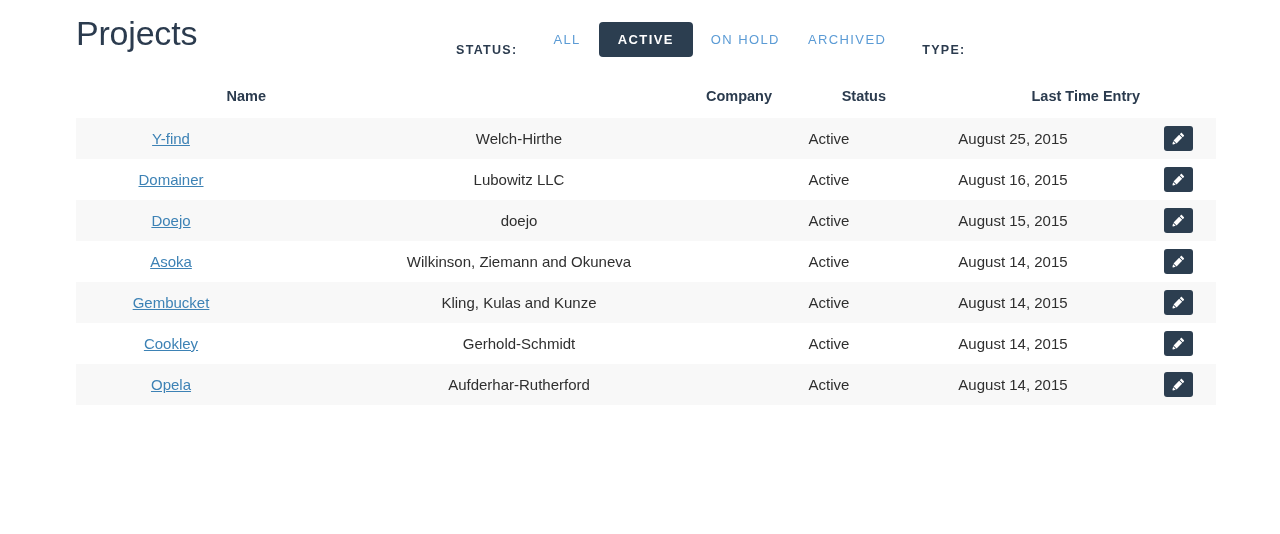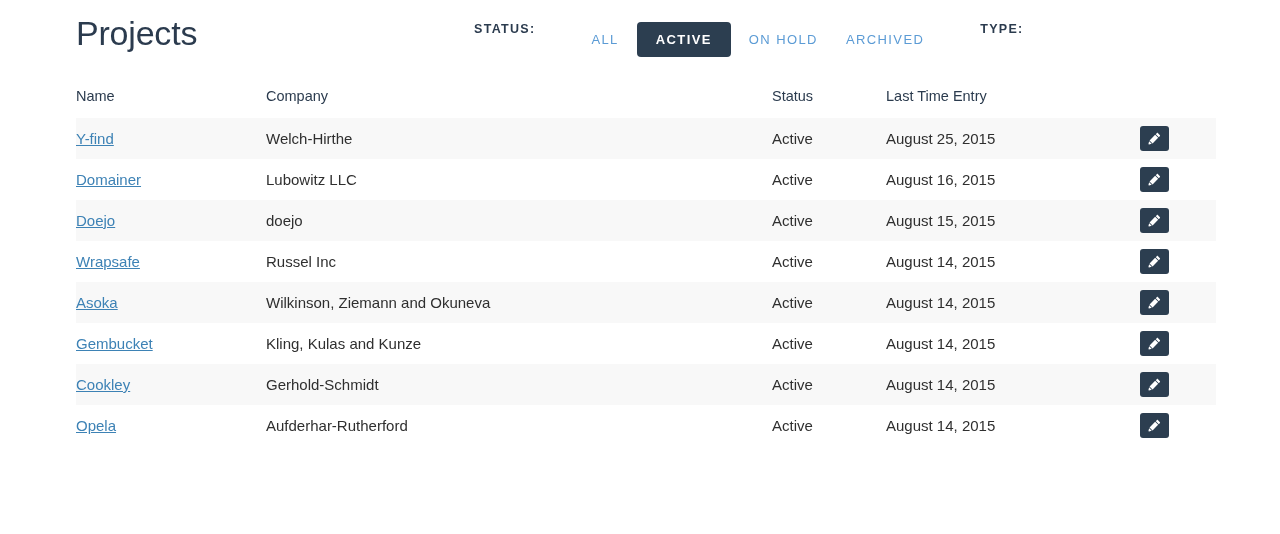--- a/index.html
+++ b/index.html
@@ -36,26 +36,25 @@
     font-size: 34px;
     font-weight: 400;
     color: #2b3b4e;
     letter-spacing: -0.2px;
     line-height: 44px;
     white-space: nowrap;
   }
 
   .filters {
     position: absolute;
-    left: 474px;
+    left: 456px;
     top: 22px;
     height: 35px;
     display: flex;
-    align-items: flex-start;
-    gap: 20px;
+    align-items: flex-end;
   }
 
   .filter-label {
     font-size: 12.5px;
     font-weight: bold;
     color: #2b3b4e;
     letter-spacing: 1.3px;
     text-transform: uppercase;
     white-space: nowrap;
     margin-right: 22px;
@@ -102,38 +101,39 @@
     width: 1140px;
   }
 
   table.projects {
     width: 1140px;
     border-collapse: collapse;
     table-layout: fixed;
   }
 
   table.projects th {
-    text-align: left;
+    text-align: right;
     font-size: 14.5px;
-    font-weight: normal;
+    font-weight: bold;
     color: #2b3b4e;
     padding: 0 0 14px 0;
     vertical-align: bottom;
     white-space: nowrap;
   }
 
   table.projects td {
     font-size: 15px;
     color: #2f2f2f;
     height: 41px;
     padding: 0;
     vertical-align: middle;
     white-space: nowrap;
     overflow: hidden;
     text-overflow: ellipsis;
+    text-align: center;
   }
 
   table.projects tbody tr:nth-child(odd) { background: #f8f8f8; }
   table.projects tbody tr:nth-child(even) { background: #ffffff; }
 
   col.c-name    { width: 190px; }
   col.c-company { width: 506px; }
   col.c-status  { width: 114px; }
   col.c-date    { width: 254px; }
   col.c-action  { width: 76px; }
@@ -240,35 +240,20 @@
                 <span>
                   <svg width="13" height="13" viewBox="0 0 16 16" aria-hidden="true">
                     <path d="M12.1 1.3c-.3-.3-.8-.3-1.1 0L9.6 2.7l3.7 3.7 1.4-1.4c.3-.3.3-.8 0-1.1l-2.6-2.6z" fill="#ffffff"></path>
                     <path d="M8.8 3.5L1.9 10.4l3.7 3.7 6.9-6.9-3.7-3.7z" fill="#ffffff"></path>
                     <path d="M1.4 11.3L.6 14.6c-.1.4.3.8.7.7l3.3-.8-3.2-3.2z" fill="#ffffff"></path>
                   </svg>
                 </span>
               </button></td>
           </tr>
           <tr>
-            <td class="cell-name"><a class="proj-link">Wrapsafe</a></td>
-            <td class="cell-company">Russel Inc</td>
-            <td class="cell-status">Active</td>
-            <td class="cell-date">August 14, 2015</td>
-            <td class="cell-action"><button class="edit-btn">
-                <span>
-                  <svg width="13" height="13" viewBox="0 0 16 16" aria-hidden="true">
-                    <path d="M12.1 1.3c-.3-.3-.8-.3-1.1 0L9.6 2.7l3.7 3.7 1.4-1.4c.3-.3.3-.8 0-1.1l-2.6-2.6z" fill="#ffffff"></path>
-                    <path d="M8.8 3.5L1.9 10.4l3.7 3.7 6.9-6.9-3.7-3.7z" fill="#ffffff"></path>
-                    <path d="M1.4 11.3L.6 14.6c-.1.4.3.8.7.7l3.3-.8-3.2-3.2z" fill="#ffffff"></path>
-                  </svg>
-                </span>
-              </button></td>
-          </tr>
-          <tr>
             <td class="cell-name"><a class="proj-link">Asoka</a></td>
             <td class="cell-company">Wilkinson, Ziemann and Okuneva</td>
             <td class="cell-status">Active</td>
             <td class="cell-date">August 14, 2015</td>
             <td class="cell-action"><button class="edit-btn">
                 <span>
                   <svg width="13" height="13" viewBox="0 0 16 16" aria-hidden="true">
                     <path d="M12.1 1.3c-.3-.3-.8-.3-1.1 0L9.6 2.7l3.7 3.7 1.4-1.4c.3-.3.3-.8 0-1.1l-2.6-2.6z" fill="#ffffff"></path>
                     <path d="M8.8 3.5L1.9 10.4l3.7 3.7 6.9-6.9-3.7-3.7z" fill="#ffffff"></path>
                     <path d="M1.4 11.3L.6 14.6c-.1.4.3.8.7.7l3.3-.8-3.2-3.2z" fill="#ffffff"></path>

